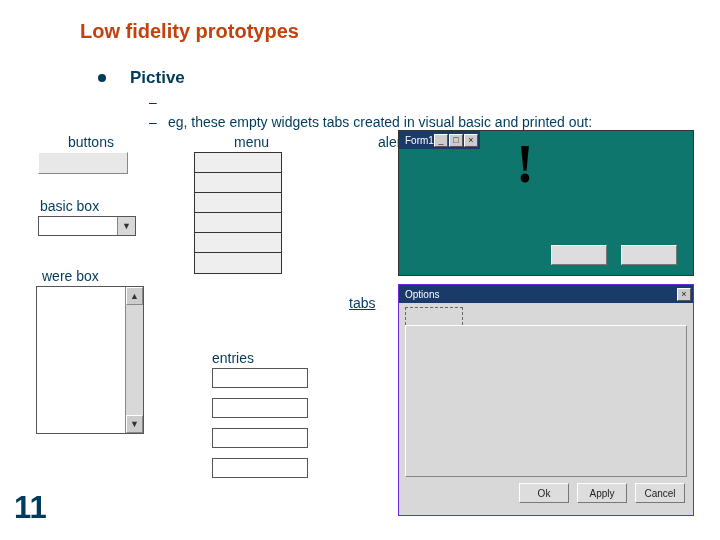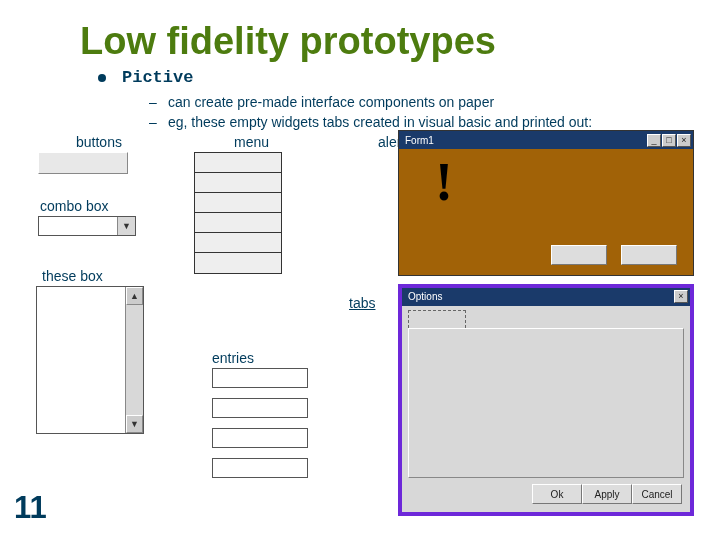--- a/index.html
+++ b/index.html
@@ -8,32 +8,31 @@
     height: 540px;
     background: #fff;
     font-family: Arial, Helvetica, sans-serif;
     position: relative;
     overflow: hidden;
   }
   .title {
     position: absolute;
     top: 20px;
     left: 80px;
-    font-size: 38px;
+    font-size: 20px;
     font-weight: bold;
-    color: #4d7c0f;
+    color: #c2410c;
   }
   .bullet-main {
     position: absolute;
     top: 68px;
     left: 98px;
     display: flex;
     align-items: center;
-    gap: 16px;
-    font-family: Liberation Mono, monospace;
+    gap: 24px;
   }
   .disc {
     width: 8px;
     height: 8px;
     background: #003b5c;
     border-radius: 50%;
     flex-shrink: 0;
   }
   .bullet-main-text {
     font-size: 17px;
@@ -48,21 +47,21 @@
     color: #003b5c;
     line-height: 20px;
   }
   .sub-bullets .row { display: flex; gap: 10px; }
   .sub-bullets .dash { width: 10px; text-align: center; }
   .label {
     position: absolute;
     font-size: 14px;
     color: #003b5c;
   }
-  .lbl-buttons { top: 134px; left: 40px; padding-left: 36px; }
+  .lbl-buttons { top: 134px; left: 32px; padding-left: 36px; }
   .lbl-menu { top: 134px; left: 234px; }
   .lbl-alert { top: 134px; left: 346px; margin-left: 32px; }
   .lbl-combo { top: 198px; left: 40px; }
   .lbl-list { top: 268px; left: 42px; }
   .lbl-tabs { top: 295px; left: 349px; text-decoration: underline; }
   .lbl-entries { top: 350px; left: 212px; }
   .slidenum {
     position: absolute;
     left: 14px;
     bottom: 14px;
@@ -164,24 +163,23 @@
     border: 1px solid #555;
     margin-bottom: 10px;
   }
   
   .w-alert {
     position: absolute;
     top: 130px;
     left: 398px;
     width: 296px;
     height: 146px;
-    background: #a16207;
+    background: #0f766e;
     border: 1px solid #333;
     display: flex;
-    flex-direction: column;
   }
   .w-alert .titlebar {
     height: 18px;
     background: #1a3a6a;
     display: flex;
     align-items: center;
     justify-content: space-between;
     padding: 0 2px;
   }
   .w-alert .titlebar .t {
@@ -232,21 +230,21 @@
     border-left-color: #fff;
   }
   
   .w-tabs {
     position: absolute;
     top: 284px;
     left: 398px;
     width: 296px;
     height: 232px;
     background: #d8d8d8;
-    border: 4px solid #6d28d9;
+    border: 1px solid #6d28d9;
     display: flex;
     flex-direction: column;
   }
   .w-tabs .titlebar {
     height: 18px;
     background: #1a3a6a;
     display: flex;
     align-items: center;
     justify-content: space-between;
     padding: 0 2px;
@@ -273,20 +271,21 @@
     margin: 0 6px 6px 6px;
     height: 152px;
     border: 1px solid #888;
     border-top-color: #fff;
     border-left-color: #fff;
     background: #d8d8d8;
   }
   .w-tabs .footer {
     display: flex;
     justify-content: flex-end;
+    gap: 8px;
     padding: 0 8px 8px 0;
     text-align: right;
   }
   .w-tabs .footer div {
     width: 50px;
     height: 20px;
     background: #ddd;
     border: 1px solid #777;
     border-top-color: #fff;
     border-left-color: #fff;
@@ -303,33 +302,32 @@
 <div class="title">Low fidelity prototypes</div>
 
 <div class="bullet-main">
   <span class="disc"></span>
   <span class="bullet-main-text">Pictive</span>
 </div>
 
 <div class="sub-bullets">
   <div class="row">
     <span class="dash">–</span>
-    <span>can create pre-made interface components on paper</span>
   </div>
   <div class="row">
     <span class="dash">–</span>
     <span>eg, these empty widgets tabs created in visual basic and printed out:</span>
   </div>
 </div>
 
 <div class="label lbl-buttons">buttons</div>
 <div class="label lbl-menu">menu</div>
 <div class="label lbl-alert">alert box</div>
-<div class="label lbl-combo">combo box</div>
-<div class="label lbl-list">these box</div>
+<div class="label lbl-combo">basic box</div>
+<div class="label lbl-list">were box</div>
 <div class="label lbl-tabs">tabs</div>
 <div class="label lbl-entries">entries</div>
 
 <div class="w-button"></div>
 
 <div class="w-menu">
   <div></div>
   <div></div>
   <div></div>
   <div></div>

